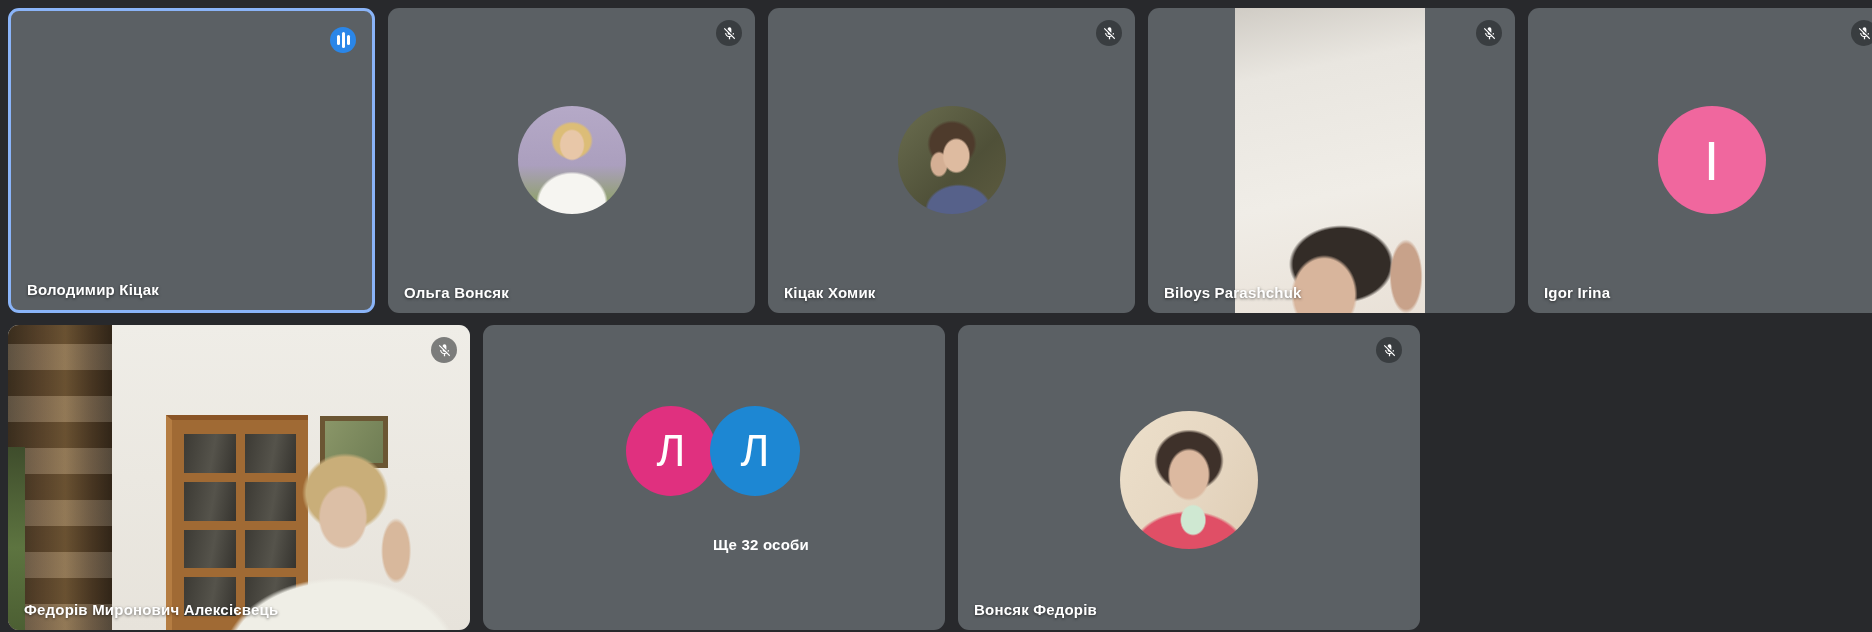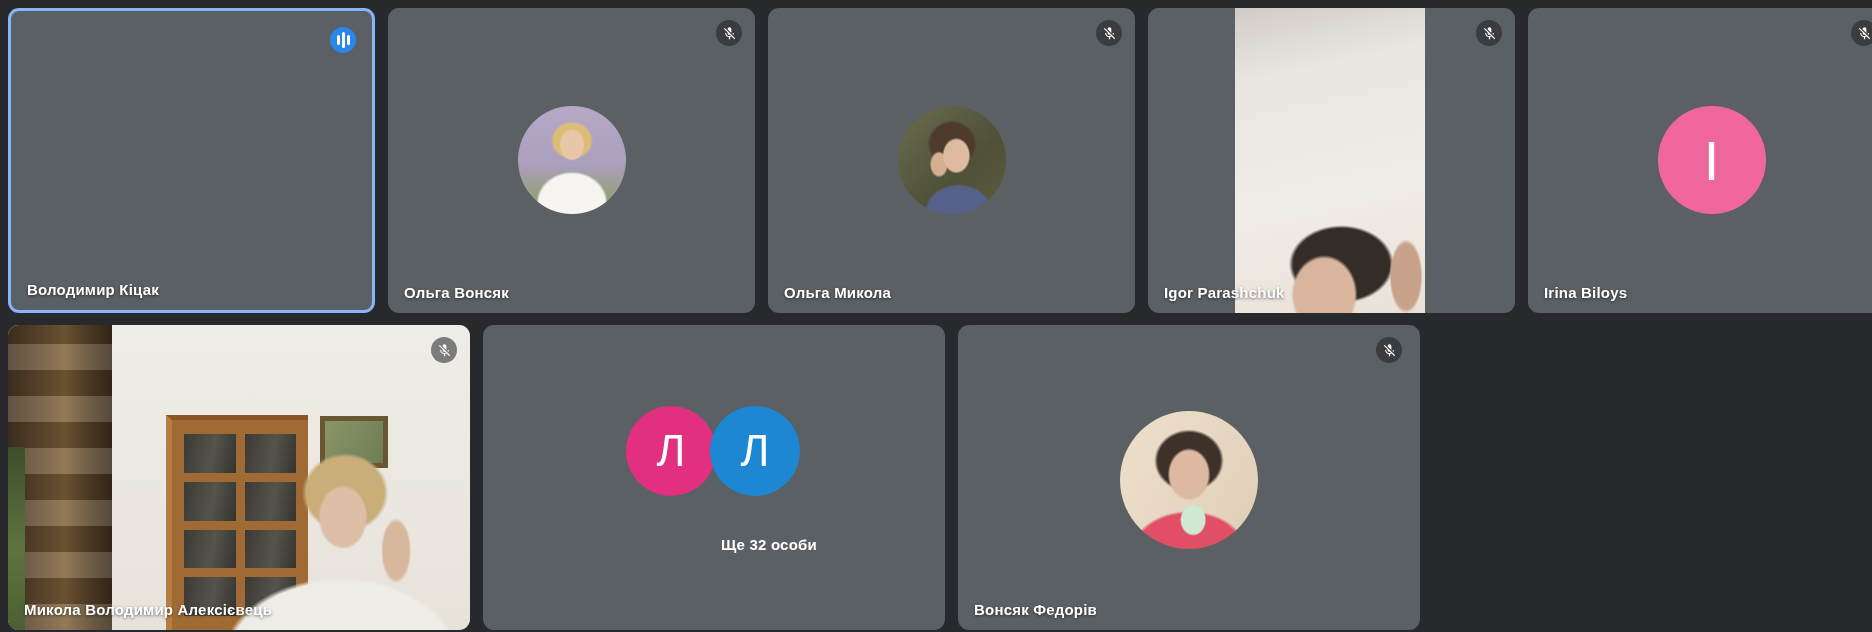--- a/index.html
+++ b/index.html
@@ -50,21 +50,21 @@
   }
   
   .mini{
     position:absolute;top:81px;width:90px;height:90px;border-radius:50%;
     display:flex;align-items:center;justify-content:center;
     color:#fff;font-size:44px;font-weight:500;
   }
   .mini.p1{left:143px;z-index:1;}
   .mini.p2{left:227px;z-index:2;}
   .more-label{
-    position:absolute;top:211px;left:16px;width:100%;text-align:center;color:#fff;
+    position:absolute;top:211px;left:8px;width:100%;text-align:center;color:#fff;
     font-size:15px;font-weight:bold;letter-spacing:.2px;z-index:3;padding-left:39px;
   }
   
   .strip{position:absolute;top:0;bottom:0;width:190px;z-index:1;}
   .strip.irina{left:87px;}
   .strip.nadiia{left:139px;}
   
   .m-volodymyr{
     background:
       radial-gradient(95px 85px at 63% 26%, #221f1c 0 58%, transparent 64%),
@@ -171,43 +171,43 @@
       <div class="name">Ольга Вонсяк</div>
     </div>
 
     <div class="tile">
       <div class="avatar m-khomyk"></div>
       <div class="badge">
         <svg viewBox="0 0 24 24" width="15" height="15" fill="#fff">
             <path d="M19 11h-1.7c0 .74-.16 1.43-.43 2.05l1.23 1.23c.56-.98.9-2.09.9-3.28zm-4.02.17c0-.06.02-.11.02-.17V5c0-1.66-1.34-3-3-3S9 3.34 9 5v.18l5.98 5.99zM4.27 3L3 4.27l6.01 6.01V11c0 1.66 1.33 3 2.99 3 .22 0 .44-.03.65-.08l1.66 1.66c-.71.33-1.5.52-2.31.52-2.76 0-5.3-2.1-5.3-5.1H5c0 3.41 2.72 6.23 6 6.72V21h2v-3.28c.91-.13 1.77-.45 2.54-.9L19.73 21 21 19.73 4.27 3z"></path>
           </svg>
       </div>
-      <div class="name">Ольга Микола</div>
+      <div class="name">Кіцак Хомик</div>
     </div>
 
     <div class="tile">
       <div class="strip irina m-irina-strip"></div>
       <div class="badge">
         <svg viewBox="0 0 24 24" width="15" height="15" fill="#fff">
             <path d="M19 11h-1.7c0 .74-.16 1.43-.43 2.05l1.23 1.23c.56-.98.9-2.09.9-3.28zm-4.02.17c0-.06.02-.11.02-.17V5c0-1.66-1.34-3-3-3S9 3.34 9 5v.18l5.98 5.99zM4.27 3L3 4.27l6.01 6.01V11c0 1.66 1.33 3 2.99 3 .22 0 .44-.03.65-.08l1.66 1.66c-.71.33-1.5.52-2.31.52-2.76 0-5.3-2.1-5.3-5.1H5c0 3.41 2.72 6.23 6 6.72V21h2v-3.28c.91-.13 1.77-.45 2.54-.9L19.73 21 21 19.73 4.27 3z"></path>
           </svg>
       </div>
-      <div class="name">Igor Parashchuk</div>
+      <div class="name">Biloys Parashchuk</div>
     </div>
 
     <div class="tile">
       <div class="avatar letter" style="background: rgb(240, 103, 158);">
         <span>I</span>
       </div>
       <div class="badge edge">
         <svg viewBox="0 0 24 24" width="15" height="15" fill="#fff">
             <path d="M19 11h-1.7c0 .74-.16 1.43-.43 2.05l1.23 1.23c.56-.98.9-2.09.9-3.28zm-4.02.17c0-.06.02-.11.02-.17V5c0-1.66-1.34-3-3-3S9 3.34 9 5v.18l5.98 5.99zM4.27 3L3 4.27l6.01 6.01V11c0 1.66 1.33 3 2.99 3 .22 0 .44-.03.65-.08l1.66 1.66c-.71.33-1.5.52-2.31.52-2.76 0-5.3-2.1-5.3-5.1H5c0 3.41 2.72 6.23 6 6.72V21h2v-3.28c.91-.13 1.77-.45 2.54-.9L19.73 21 21 19.73 4.27 3z"></path>
           </svg>
       </div>
-      <div class="name">Irina Biloys</div>
+      <div class="name">Igor Irina</div>
     </div>
 
   </div>
 
   <div class="row bottom">
 
 
     <div class="tile">
       <div class="media m-mykola">
         <div class="mk-cab"></div>
@@ -223,21 +223,21 @@
             <i></i>
           </div>
         <div class="mk-pic"></div>
         <div class="mk-person"></div>
       </div>
       <div class="badge">
         <svg viewBox="0 0 24 24" width="15" height="15" fill="#fff">
             <path d="M19 11h-1.7c0 .74-.16 1.43-.43 2.05l1.23 1.23c.56-.98.9-2.09.9-3.28zm-4.02.17c0-.06.02-.11.02-.17V5c0-1.66-1.34-3-3-3S9 3.34 9 5v.18l5.98 5.99zM4.27 3L3 4.27l6.01 6.01V11c0 1.66 1.33 3 2.99 3 .22 0 .44-.03.65-.08l1.66 1.66c-.71.33-1.5.52-2.31.52-2.76 0-5.3-2.1-5.3-5.1H5c0 3.41 2.72 6.23 6 6.72V21h2v-3.28c.91-.13 1.77-.45 2.54-.9L19.73 21 21 19.73 4.27 3z"></path>
           </svg>
       </div>
-      <div class="name">Микола Володимир Алексієвець</div>
+      <div class="name">Федорів Миронович Алексієвець</div>
     </div>
 
     <div class="tile">
       <div class="mini p1" style="background: rgb(224, 48, 127);">
         <span>Л</span>
       </div>
       <div class="mini p2" style="background: rgb(29, 135, 211);">
         <span>Л</span>
       </div>
       <div class="more-label">Ще 32 особи</div>

